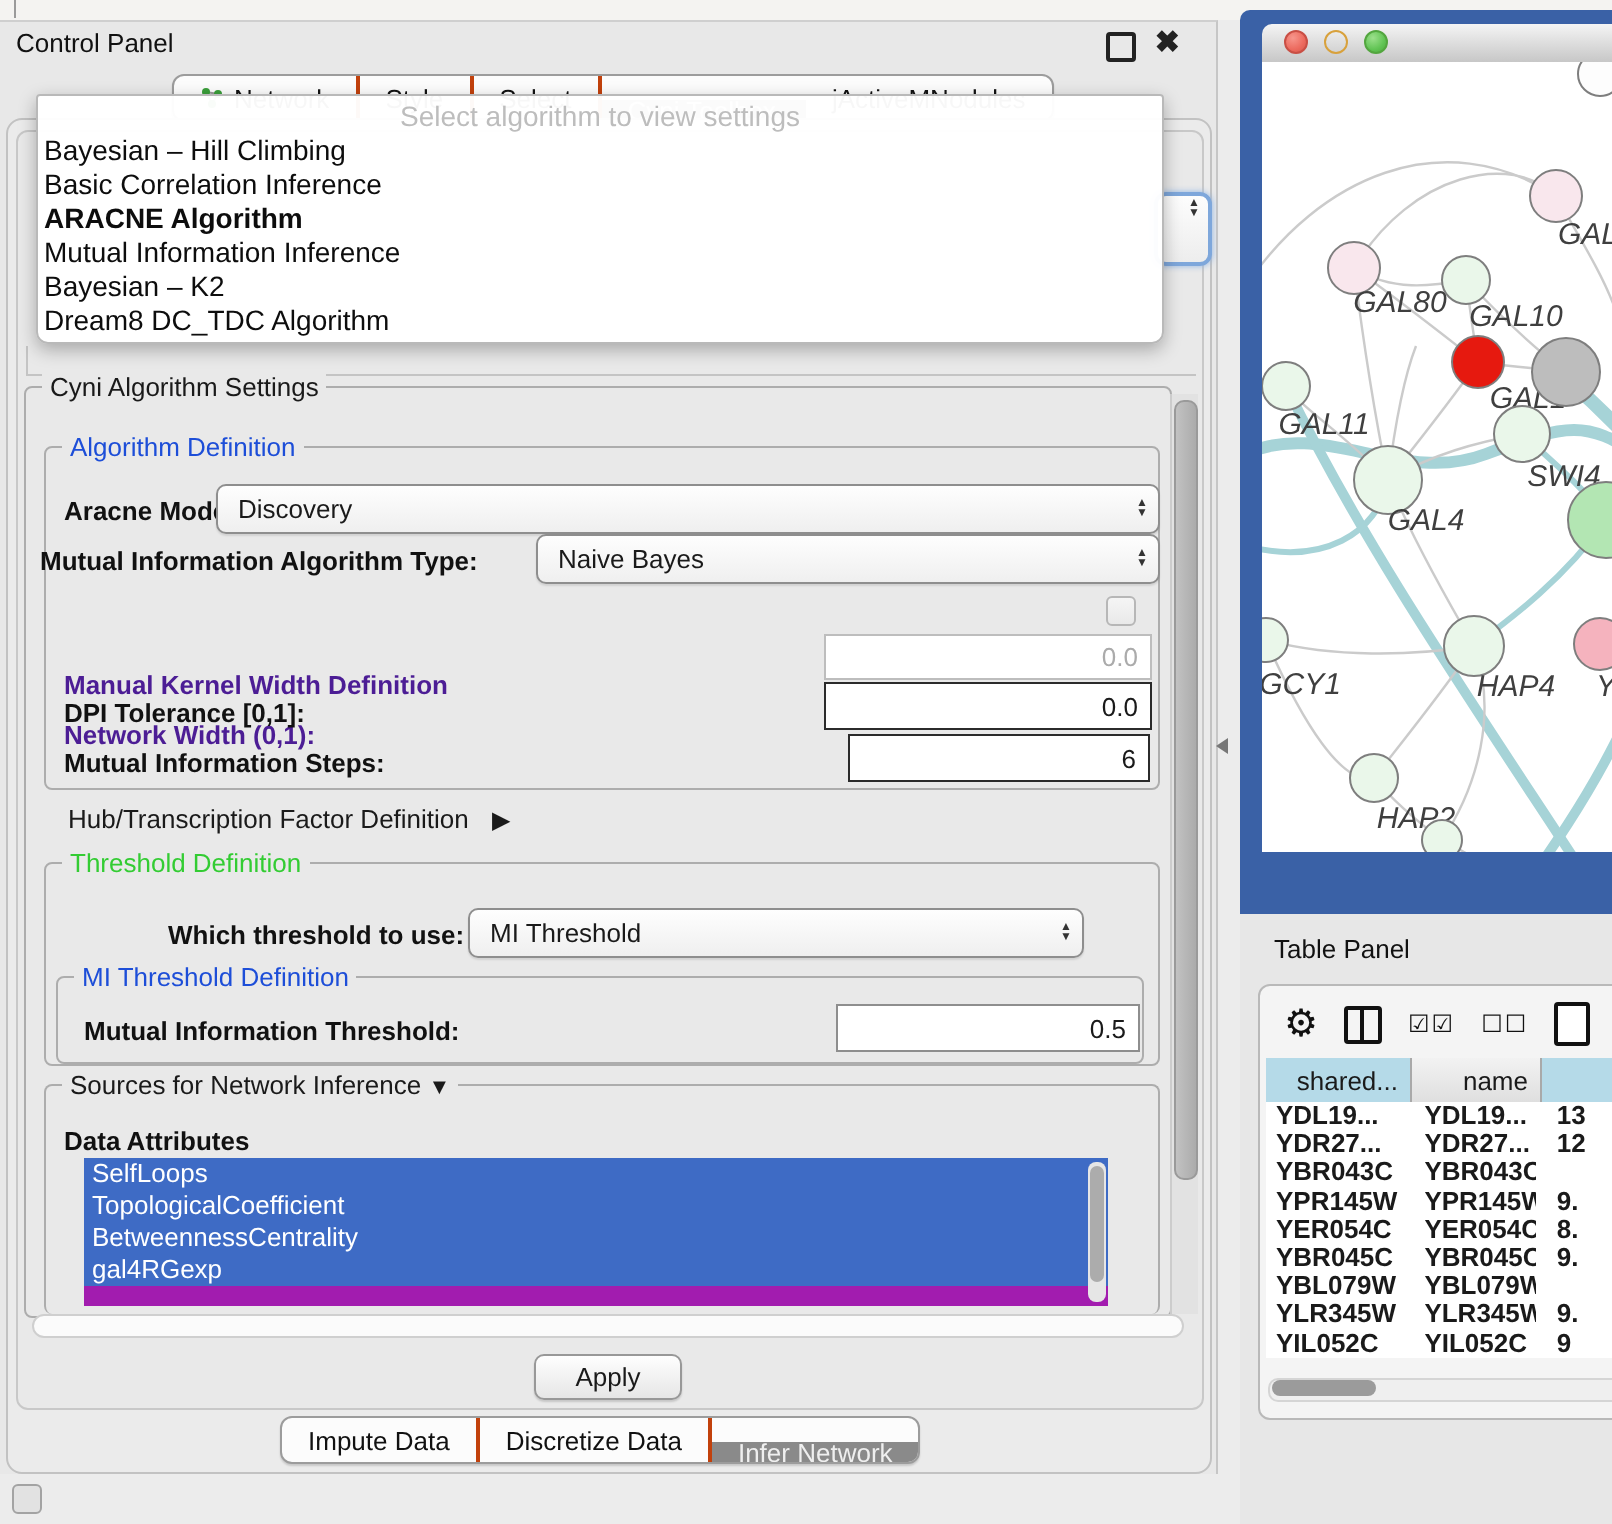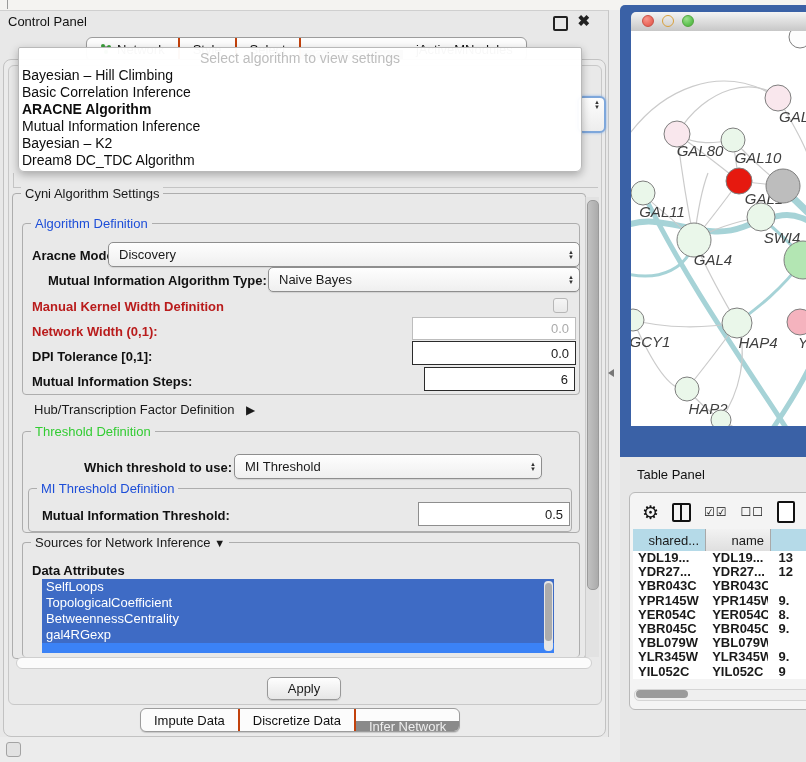--- a/index.html
+++ b/index.html
@@ -48,34 +48,34 @@
   #combo-ghost .stepper{right:4px;top:7px;}
   #ghost-line{left:14px;top:176px;width:584px;height:1px;background:#C4C4C4;}
   #ghost-stub{left:13px;top:162px;width:1px;height:15px;background:#C4C4C4;}
 
   
   .grp{border:1px solid #ADADAD;border-radius:4px;}
   .grp-label{position:absolute;top:-8px;left:8px;background:#E9E9E9;padding:0 4px;font-size:13px;white-space:nowrap;}
   .blue{color:#1d4ed8;} .green{color:#33CC33;}
 
   .lbl{font-size:13px;font-weight:bold;color:#111;white-space:nowrap;}
-  .lbl.dis{color:#b91c1c;}
+  .lbl.dis{color:#4c1d95;margin-top:36px;}
 
   .combo{border:1px solid #8E8E8E;border-radius:5px;background:linear-gradient(#FEFEFE,#EFEFEF);
     font-size:13px;display:flex;align-items:center;padding-left:10px;box-shadow:0 1px 1px rgba(0,0,0,.1);}
   .stepper{position:absolute;right:5px;display:flex;flex-direction:column;align-items:center;
     font-size:6px;line-height:5px;color:#333;top:50%;transform:translateY(-50%);}
   .field{border:1px solid #2B2B2B;background:#FFF;font-size:13px;display:flex;
     align-items:center;justify-content:flex-end;padding-right:6px;}
   .field.dis{border:1px solid #BDBDBD;color:#ABABAB;}
 
   .checkbox{width:13px;height:13px;border:1px solid #B7B7B7;border-radius:3px;
     background:linear-gradient(#F5F5F5,#E9E9E9);}
 
-  #attr-list{left:42px;top:568px;width:512px;height:74px;background:#3b82f6;overflow:hidden;}
+  #attr-list{left:42px;top:568px;width:512px;height:74px;background:#a21caf;overflow:hidden;}
   .attr-item{background:#3E6BC5;color:#FFF;font-size:13px;height:16px;line-height:16px;padding-left:4px;}
   #attr-vsb{left:544px;top:570px;width:9px;height:70px;background:#E6E6E6;border-radius:4px;}
   #attr-vsb-thumb{left:545px;top:572px;width:7px;height:58px;background:#ACACAC;border-radius:4px;}
   #attr-hsb{left:16px;top:646px;width:574px;height:10px;background:#FBFBFB;border:1px solid #CFCFCF;border-radius:6px;}
 
   #settings-vsb-track{left:585px;top:186px;width:13px;height:460px;background:#E2E2E2;border-left:1px solid #CCC;}
   #settings-vsb-thumb{left:587px;top:189px;width:10px;height:388px;background:linear-gradient(90deg,#C2C2C2,#ABABAB);border:1px solid #9A9A9A;border-radius:5px;}
 
   #apply-btn{left:267px;top:666px;width:72px;height:21px;border:1px solid #989898;border-radius:5px;
     background:linear-gradient(#FEFEFE,#E6E6E6);font-size:13px;display:flex;align-items:center;
@@ -176,21 +176,21 @@
   <div id="settings-vsb-thumb" class="abs"></div>
 
   <div class="abs grp" style="left:22px;top:212px;width:556px;height:170px;">
     <span class="grp-label blue">Algorithm Definition</span>
   </div>
   <span class="abs lbl" style="left:32px;top:237px;">Aracne Mode:</span>
   <div class="abs combo" style="left:108px;top:231px;width:460px;height:23px;">
     <span>Discovery</span>
     <span class="stepper">▲<br>▼</span>
   </div>
-  <span class="abs lbl" style="left:48px;top:262px;">Mutual Information Algorithm Type:</span>
+  <span class="abs lbl" style="left:20px;top:262px;">Mutual Information Algorithm Type:</span>
   <div class="abs combo" style="left:268px;top:256px;width:300px;height:23px;">
     <span>Naive Bayes</span>
     <span class="stepper">▲<br>▼</span>
   </div>
   <span class="abs lbl dis" style="left:32px;top:288px;">Manual Kernel Width Definition</span>
   <span class="abs checkbox" style="left:553px;top:287px;"></span>
   <span class="abs lbl dis" style="left:32px;top:313px;">Network Width (0,1):</span>
   <div class="abs field dis" style="left:412px;top:306px;width:156px;height:21px;">
     <span>0.0</span>
   </div>

